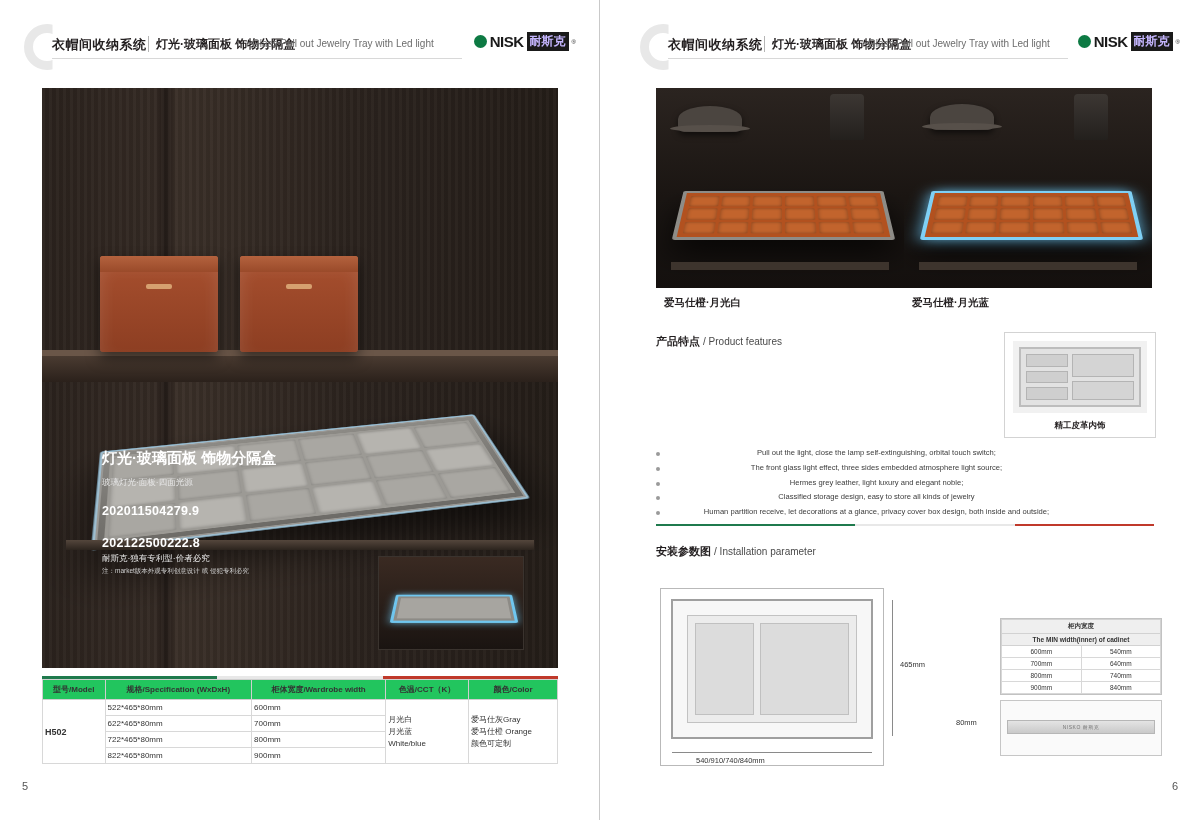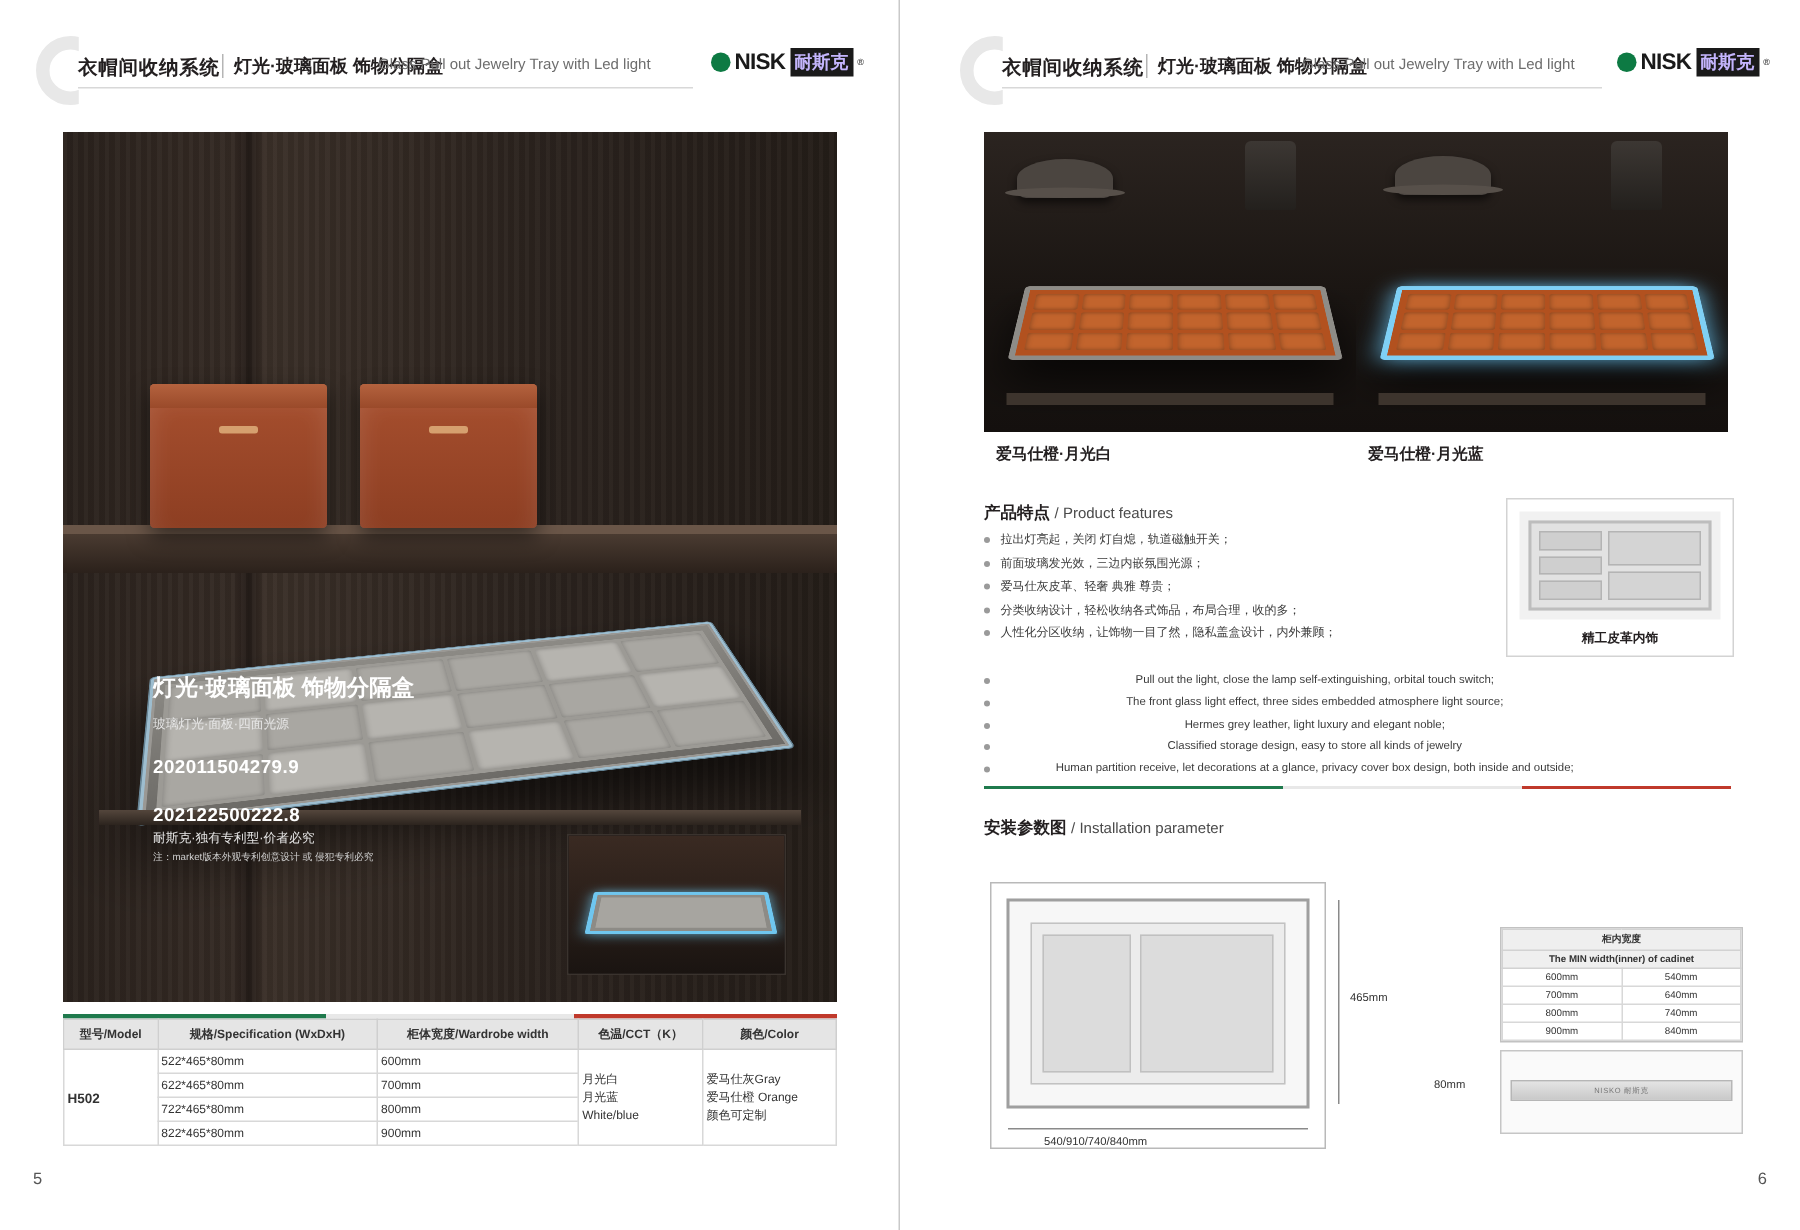--- a/index.html
+++ b/index.html
@@ -84,21 +84,21 @@
   .inset .tr2{position:absolute;left:14px;top:30px;width:116px;height:36px;
     transform:perspective(300px) rotateX(48deg);
     background:#8d8b86;border:3px solid #6fc6ef;border-radius:2px;box-shadow:0 0 10px rgba(110,200,240,.8);}
   .inset .tr2 .g{position:absolute;inset:3px;background:#a7a5a0;}
 
   
   .tbl-wrap{position:absolute;left:42px;top:676px;width:516px;}
   .tbl-rule{height:3px;background:linear-gradient(90deg,#1f7a4d 0 34%,#e8e8e8 34% 66%,#c0392b 66% 100%);margin-bottom:0;}
   table.spec{width:100%;border-collapse:collapse;font-size:8px;}
   table.spec th{
-    background:#e5e5e5;border:1px solid #cfcfcf;font-weight:bold;color:#333;
+    background:#22c55e;border:1px solid #cfcfcf;font-weight:bold;color:#333;
     padding:4px 2px;text-align:center;font-size:8px;
   }
   table.spec td{border:1px solid #d8d8d8;padding:3px 2px;text-align:left;color:#333;font-size:8px;}
   table.spec td.model{font-size:9px;font-weight:bold;}
   .cct{line-height:1.5;font-size:7.5px;}
   .colorcell{line-height:1.5;font-size:7.5px;}
 
   .pgno{position:absolute;bottom:28px;font-size:11px;color:#555;}
 
   
@@ -355,27 +355,20 @@
       </div>
       <div class="bar"></div>
     </div>
     <div class="cap" style="left:312px;top:296px;">爱马仕橙·月光蓝</div>
 
     <div class="sechead" style="left:56px;top:334px;">
       <span>产品特点</span>
       <span class="en">/ Product features</span>
     </div>
 
-    <ul class="bullets" style="left:56px;top:352px;width:300px;margin:0;padding:0;">
-      <li>拉出灯亮起，关闭 灯自熄，轨道磁触开关；</li>
-      <li>前面玻璃发光效，三边内嵌氛围光源；</li>
-      <li>爱马仕灰皮革、轻奢 典雅 尊贵；</li>
-      <li>分类收纳设计，轻松收纳各式饰品，布局合理，收的多；</li>
-      <li>人性化分区收纳，让饰物一目了然，隐私盖盒设计，内外兼顾；</li>
-    </ul>
 
     <ul class="bullets en" style="left:56px;top:446px;width:430px;margin:0;padding:0;text-align:center;">
       <li>Pull out the light, close the lamp self-extinguishing, orbital touch switch;</li>
       <li>The front glass light effect, three sides embedded atmosphere light source;</li>
       <li>Hermes grey leather, light luxury and elegant noble;</li>
       <li>Classified storage design, easy to store all kinds of jewelry</li>
       <li>Human partition receive, let decorations at a glance, privacy cover box design, both inside and outside;</li>
     </ul>
 
     <div class="prodbox" style="left:404px;top:332px;width:150px;height:104px;">

